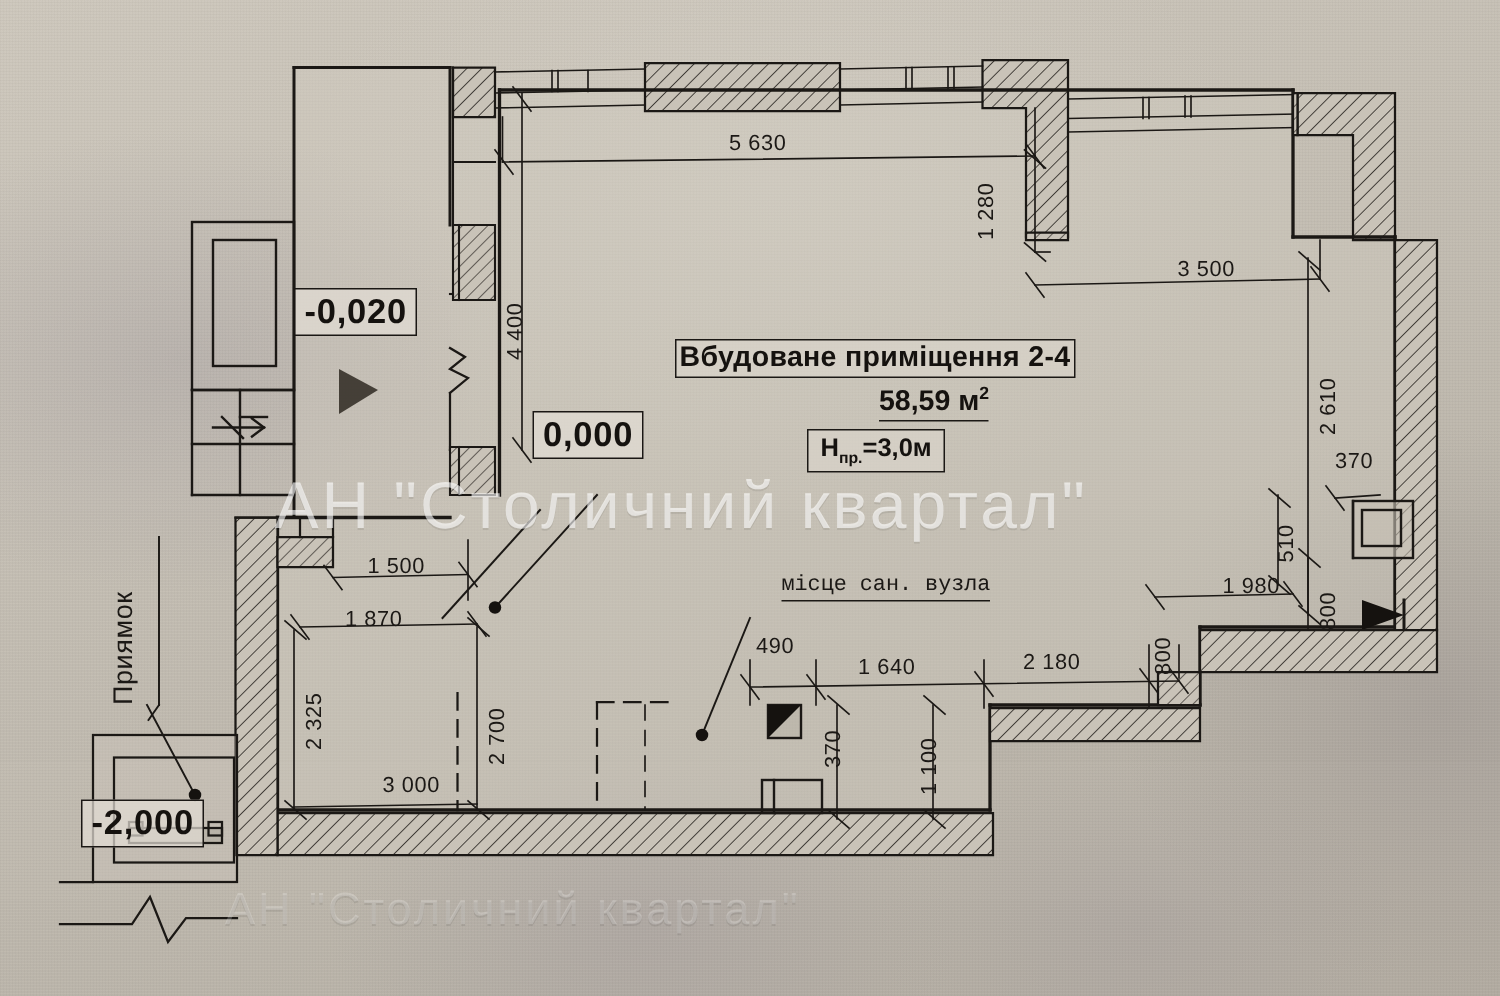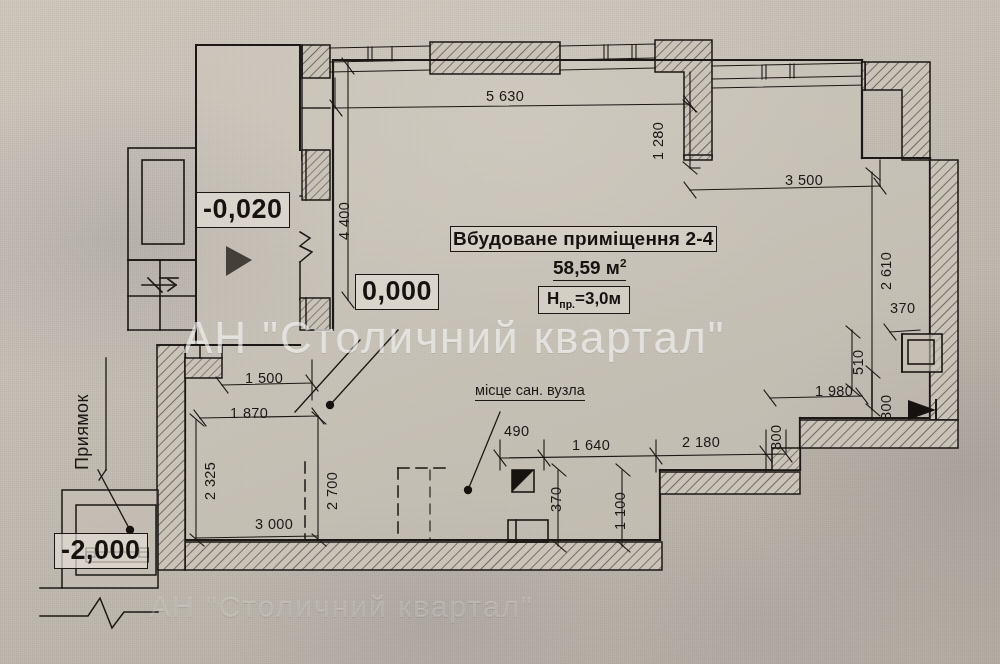--- a/index.html
+++ b/index.html
@@ -47,26 +47,26 @@
     color:#15120f;
     font-family:"Liberation Sans",sans-serif;
     white-space:nowrap;
   }
   .boxed{
     border:1.6px solid #1a1714;
     background:rgba(226,221,212,.72);
     padding:1px 6px 2px 6px;
     font-weight:700;
   }
-  .elev{font-size:27px;letter-spacing:.5px;}
+  .elev{font-size:23px;letter-spacing:.5px;}
   .dim{font-size:14.5px;color:#1b1815;font-weight:400;letter-spacing:.4px;}
   .dimv{transform-origin:0 0;}
   .note{font-size:14.5px;color:#1b1815;line-height:1.15;}
   .roomtitle{font-size:19px;font-weight:700;letter-spacing:.2px;}
-  .roomarea{font-size:19px;font-weight:700;}
+  .roomarea{font-size:19px;font-weight:700;margin-left:33px;}
   .roomh{font-size:17px;font-weight:700;}
   .u-line{border-bottom:1.4px solid #1b1815;}
   sup{font-size:.62em;vertical-align:super;}
   .sub{font-size:.62em;vertical-align:sub;}
 </style>
 </head>
 <body>
 
 <div id="stage">
 
@@ -356,21 +356,21 @@
 
   <div class="lbl roomarea u-line" style="left:553px;top:256px;padding-bottom:1px;">
     <span>58,59 м</span><sup>2</sup>
   </div>
 
   <div class="lbl roomh" style="left:538px;top:286px;border:1.5px solid #1b1815;padding:2px 8px 3px 8px;background:rgba(222,217,208,.55);">
     <span>H</span><span class="sub">пр.</span><span>=3,0м</span>
   </div>
 
 
-  <div class="lbl note" style="left:475px;top:382px;">
+  <div class="lbl note" style="left:521px;top:382px;font-family:Liberation Mono, monospace;">
     <div class="u-line" style="display:inline-block;padding-bottom:1px;">місце сан. вузла</div>
   </div>
 
   <div class="lbl dim" style="left:72px;top:470px;font-size:18px;transform:rotate(-90deg);transform-origin:0 0;">Приямок</div>
 
   <div class="lbl dim" style="left:486px;top:88px;">5 630</div>
 
   <div class="lbl dim" style="left:785px;top:172px;">3 500</div>
 
   <div class="lbl dim" style="left:815px;top:383px;">1 980</div>

